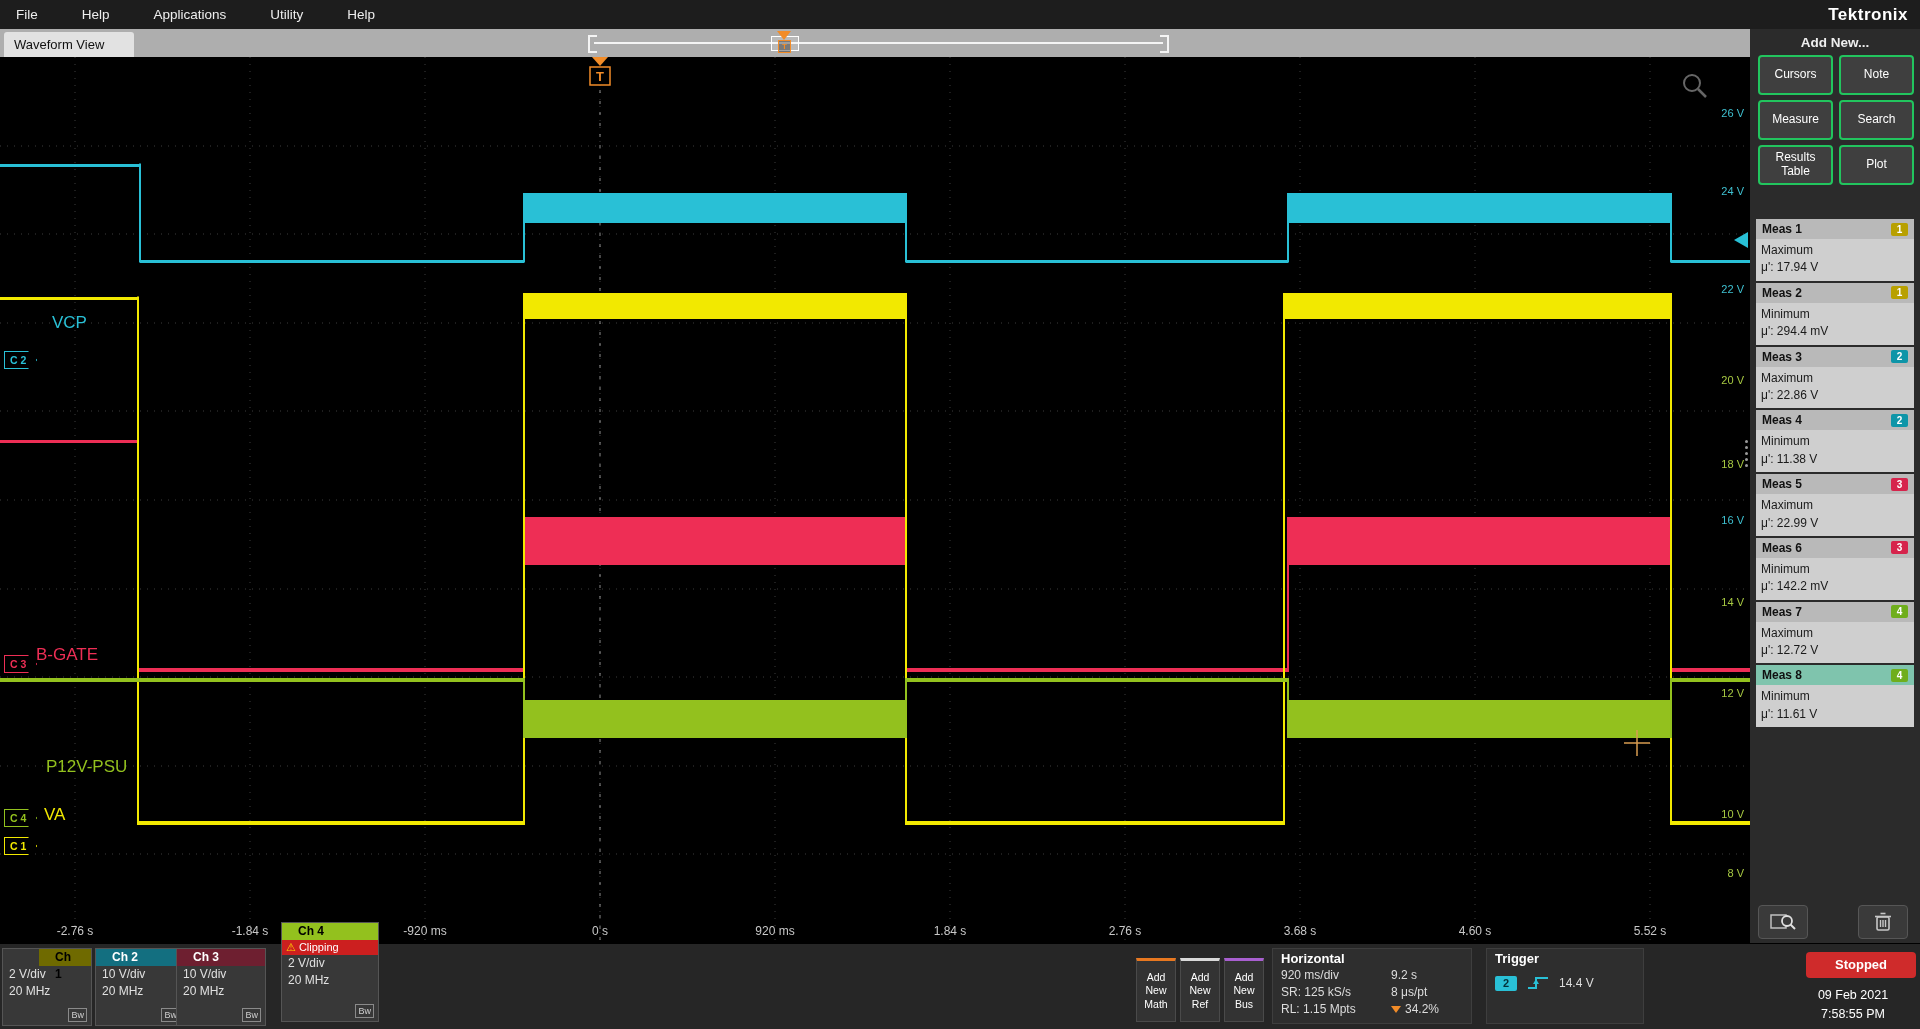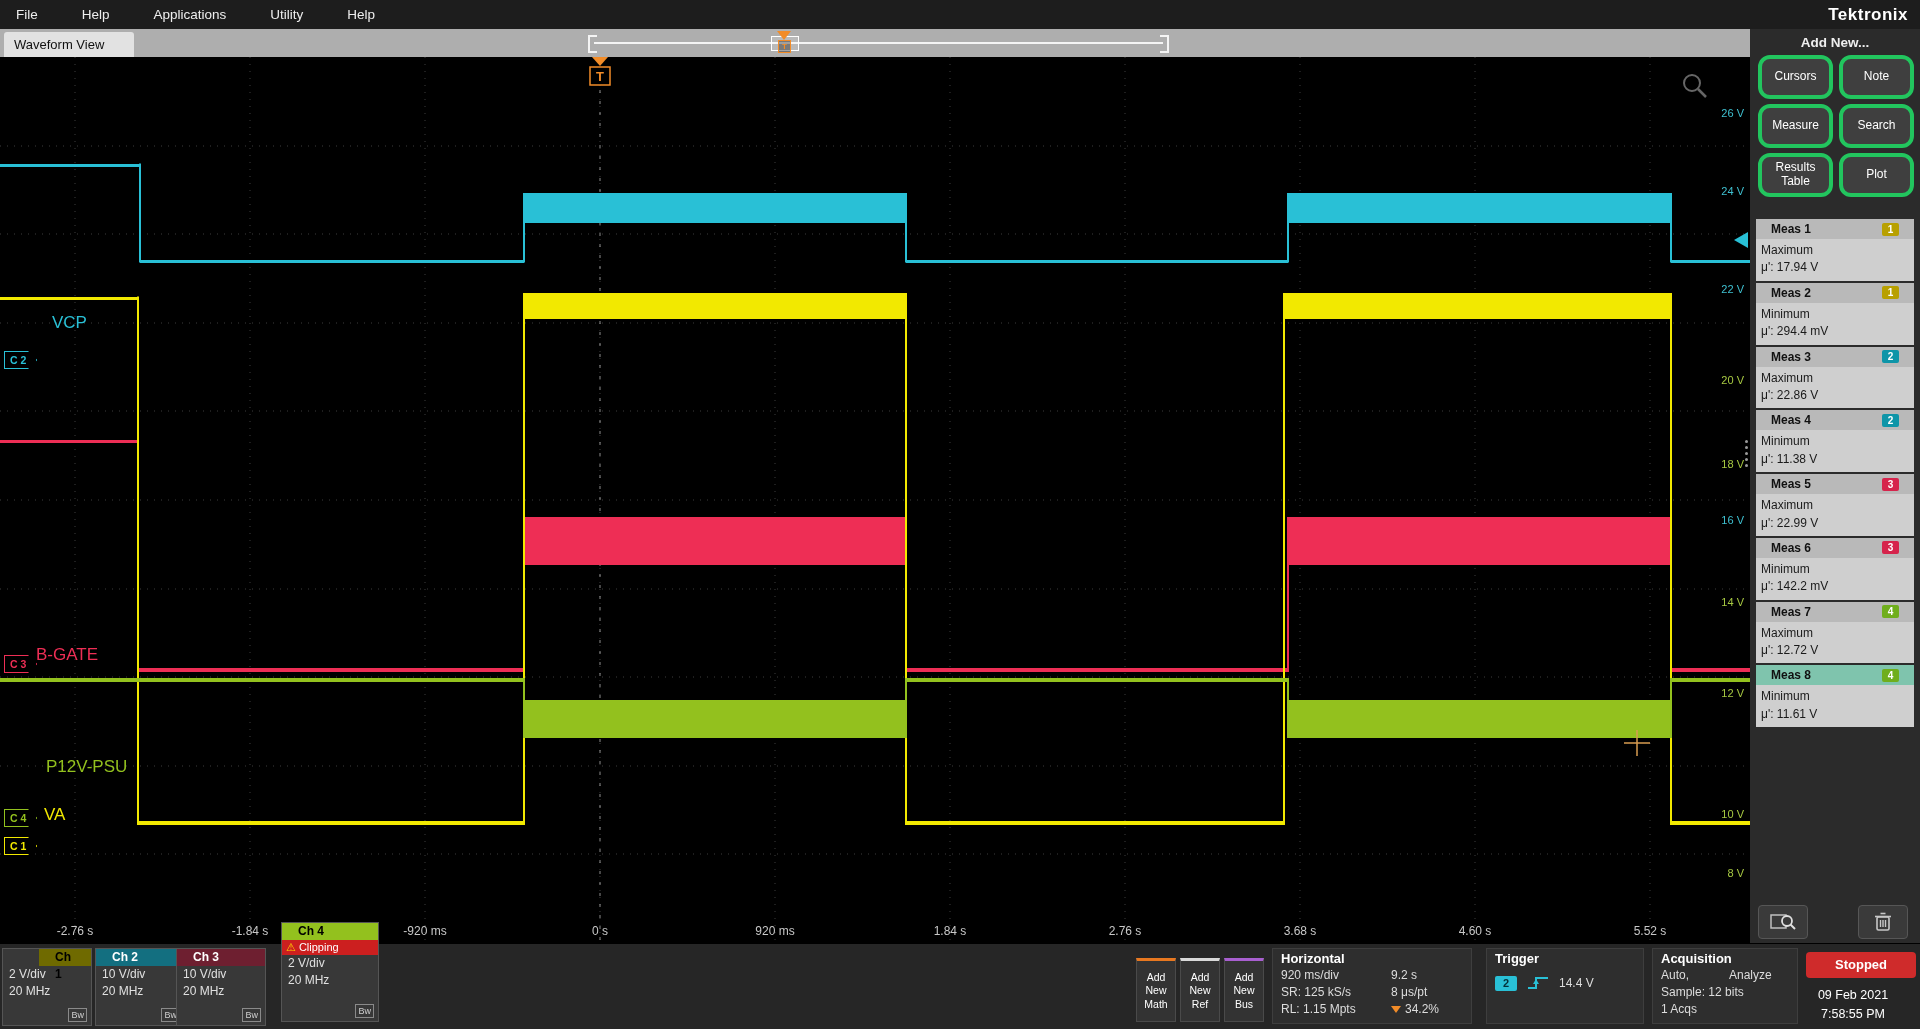--- a/index.html
+++ b/index.html
@@ -34,26 +34,26 @@
   .chtag{position:absolute;font-size:10.5px;font-weight:bold;background:#000;padding:2px 10px 2px 5px;
          clip-path:polygon(0 0,72% 0,100% 50%,72% 100%,0 100%);}
   .grip{position:absolute;left:1745px;top:440px;display:flex;flex-direction:column;gap:3px;}
   .grip i{width:3px;height:3px;border-radius:50%;background:#9a9a9a;}
 
   
   .sidebar{position:absolute;left:1750px;top:29px;width:170px;height:914px;background:#2b2b2b;color:#eee;}
   .side-title{text-align:center;font-weight:bold;font-size:13.5px;padding-top:6px;}
   .side-btns{position:absolute;left:8px;top:26px;width:156px;display:grid;grid-template-columns:75px 75px;
              gap:5px 6px;}
-  .sbtn{background:#3f3f3f;border:4px solid #22c55e;border-radius:12px;color:#fff;font-size:12px;
+  .sbtn{background:#3f3f3f;border:2px solid #22c55e;border-radius:4px;color:#fff;font-size:12px;
         min-height:32px;display:flex;align-items:center;justify-content:center;text-align:center;line-height:1.15;padding:2px;}
   .meas-list{position:absolute;left:6px;top:190px;width:158px;}
   .meas{margin-bottom:2px;}
   .meas-head{background:#b9b9b9;color:#111;font-weight:bold;font-size:12px;height:20px;line-height:20px;
-             padding:0 15px;display:flex;align-items:center;}
+             padding:0 6px;display:flex;align-items:center;}
   .meas-head.sel{background:#7fc4ad;}
   .meas-badge{margin-left:auto;min-width:17px;height:13px;border-radius:2px;color:#fff;font-size:10px;
               font-weight:bold;text-align:center;line-height:13px;}
   .meas-body{background:#cfcfcf;color:#1a1a1a;font-size:12px;padding:3px 5px 4px 5px;line-height:1.45;}
   .side-bottom{position:absolute;left:0;top:876px;width:170px;height:38px;}
   .tool-btn{position:absolute;top:0;width:48px;height:32px;background:#3a3a3a;border:1px solid #565656;
             border-radius:4px;display:flex;align-items:center;justify-content:center;}
 
   
   .bottombar{position:absolute;left:0;top:943px;width:1920px;height:86px;background:#262626;border-top:1px solid #000;}
@@ -390,33 +390,20 @@
       <div class="trig-row">
         <span class="tbadge">2</span>
         <svg width="24" height="16" viewBox="0 0 24 16">
           <path d="M2 13 H10 V3 H22" fill="none" stroke="#29c0d6" stroke-width="2"></path>
           <polygon points="7,9 13,9 10,4" fill="#29c0d6"></polygon>
         </svg>
         <span>14.4 V</span>
       </div>
     </div>
 
-    <div class="panel acq" style="left:1652px;width:146px;">
-      <div class="panel-title">Acquisition</div>
-      <div class="prow">
-          <span class="c1">Auto,</span>
-          <span>Analyze</span>
-        </div>
-      <div class="prow">
-          <span>Sample: 12 bits</span>
-        </div>
-      <div class="prow">
-          <span>1 Acqs</span>
-        </div>
-    </div>
 
     <div class="stopped">Stopped</div>
     <div class="datetime">
       <div>09 Feb 2021</div>
       <div>7:58:55 PM</div>
     </div>
   </div>
 
 </div>
 

